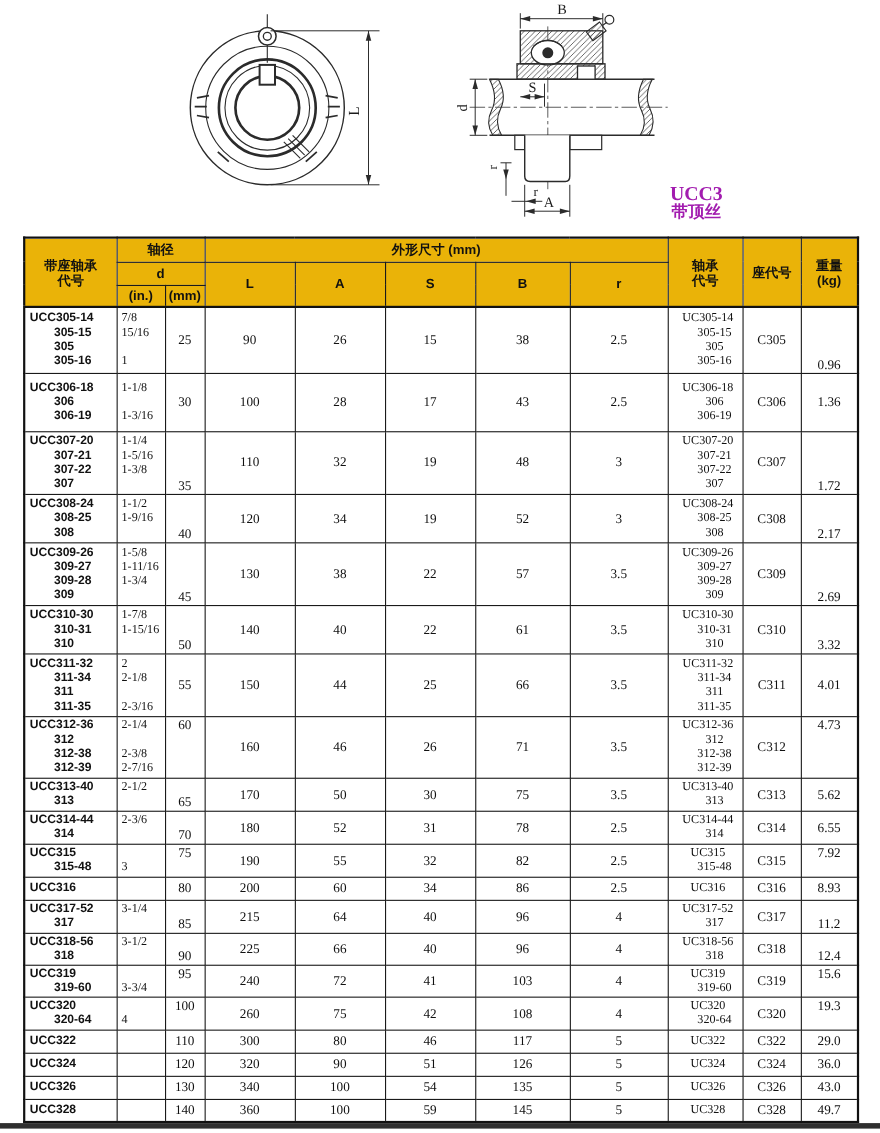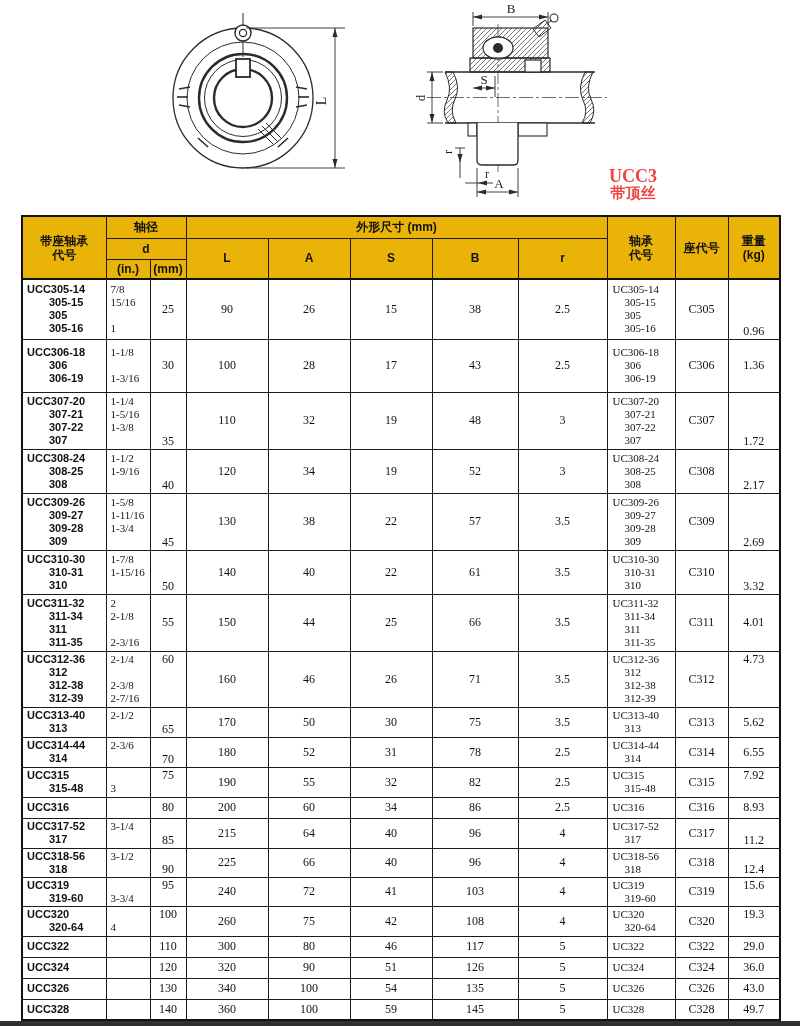--- a/index.html
+++ b/index.html
@@ -21,21 +21,21 @@
   table.spec thead{border-bottom:2px solid #111;}
   th.serif{font-family:"Liberation Serif",serif;}
   th.small{font-size:11px;}
   tbody td{font-size:12px;text-align:center;vertical-align:middle;}
   td.codes{ text-align:left;font-family:"Liberation Sans",sans-serif;font-weight:bold;
             font-size:11px;line-height:13px;}
   td.codes .first{padding-left:4px;}
   td.codes .cont{padding-left:26px;}
   td.inches{text-align:left;font-size:11px;line-height:13px;}
   td.inches .ln{padding-left:4px;}
-  td.uccell{text-align:left;font-size:11px;line-height:13px;}
+  td.uccell{text-align:center;font-size:11px;line-height:13px;}
   td.uccell .first{padding-left:5px;}
   td.uccell .cont{padding-left:17px;}
   td.vtop{vertical-align:top;padding-top:2px;}
   td.vbottom{vertical-align:bottom;padding-bottom:2px;}
 
   .bottom-bar{position:absolute;left:0;top:1021px;width:800px;height:5px;background:#2f2f2f;}
   svg text{font-family:"Liberation Serif",serif;fill:#1c1c1c;}
 </style>
 </head>
 <body>
@@ -157,21 +157,21 @@
       <g stroke="#2b2b2b" stroke-width="0.9">
         <line x1="62" y1="168" x2="62" y2="197"></line>
         <line x1="103" y1="168" x2="103" y2="197"></line>
         <line x1="62" y1="192" x2="103" y2="192"></line>
       </g>
       <polygon points="62,192 71,189.5 71,194.5" fill="#2b2b2b"></polygon>
       <polygon points="103,192 94,189.5 94,194.5" fill="#2b2b2b"></polygon>
       <text x="84" y="188" text-anchor="middle" font-size="13">A</text>
     </svg>
 
-    <div class="series-label" style="color:#ef4444;">
+    <div class="series-label" style="color:#a21caf;">
       <div class="l1">UCC3</div>
       <div class="l2">带顶丝</div>
     </div>
   </div>
 
   <div class="table-wrap">
     <table class="spec">
       <colgroup>
         <col style="width:84px">
           <col style="width:44px">

